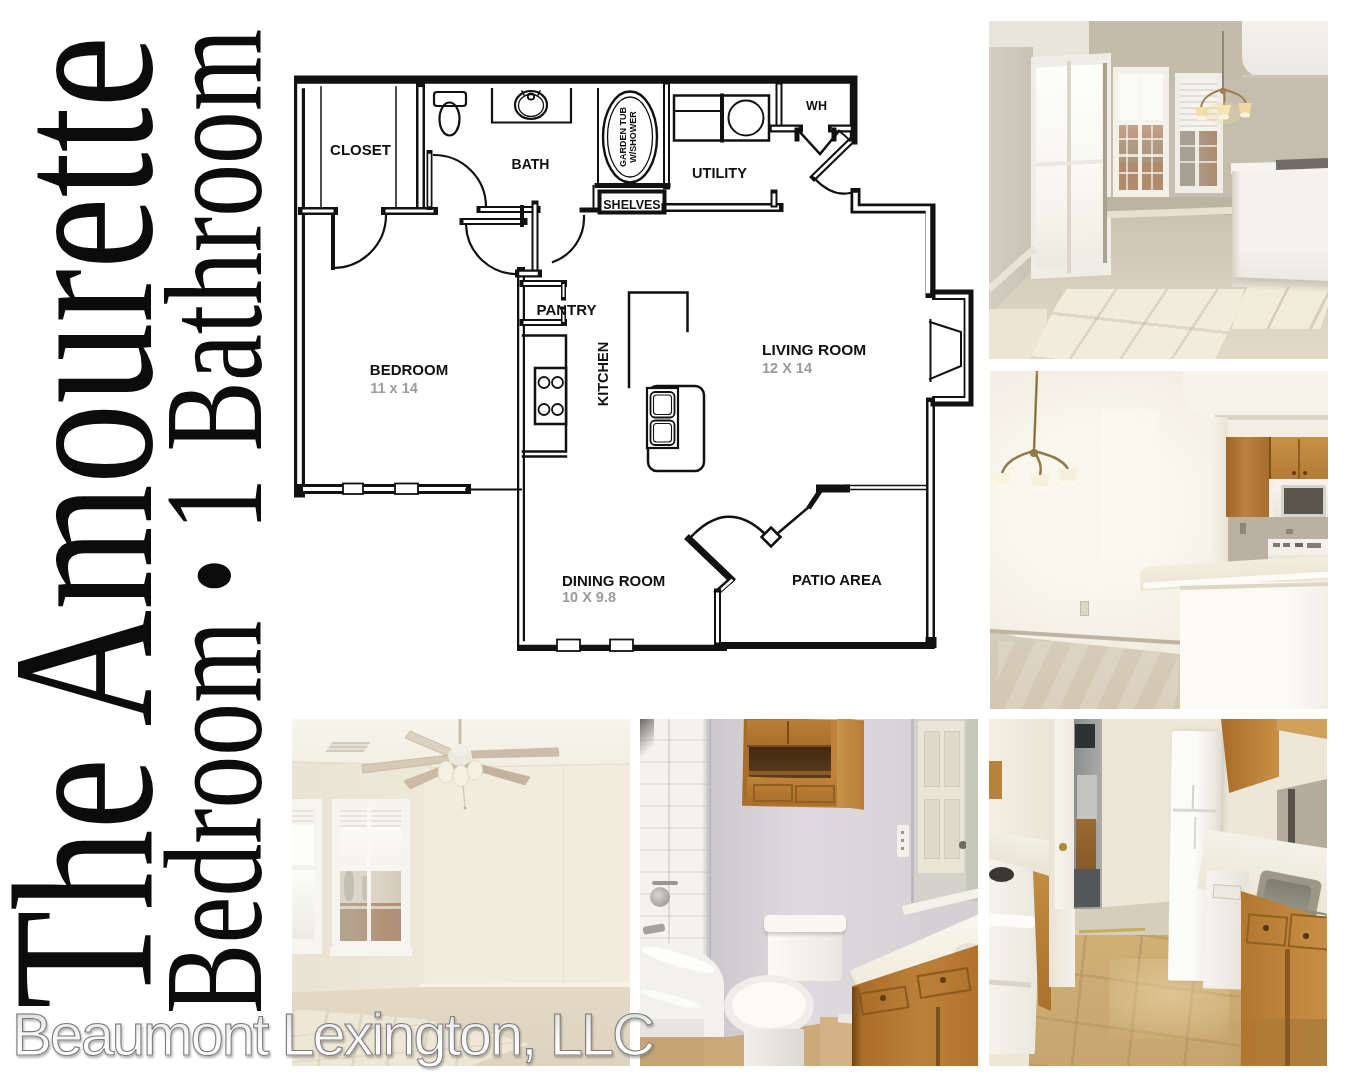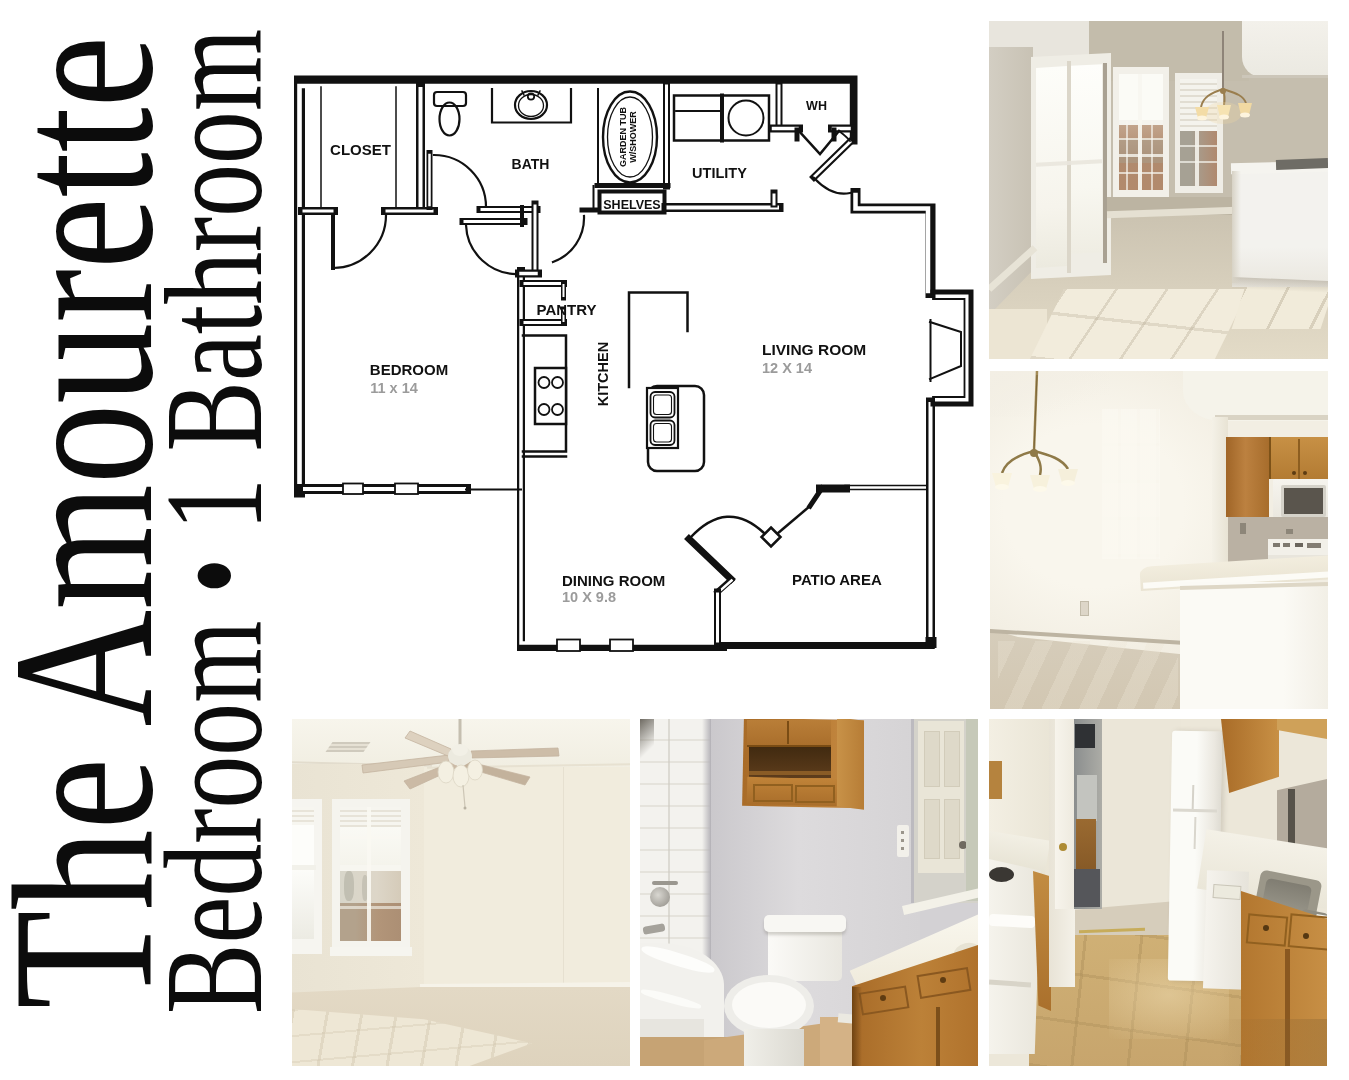--- a/index.html
+++ b/index.html
@@ -545,14 +545,15 @@
     <div class="abs" style="left:252px;top:172px;width:86px;height:175px;background:linear-gradient(90deg,#b3772f,#c78f45);clip-path:polygon(0 0,100% 16%,100% 100%,0 100%);"></div>
     <div class="abs" style="left:258px;top:196px;width:36px;height:26px;border:2px solid #91601f;transform:rotate(5deg);"></div>
     <div class="abs" style="left:300px;top:196px;width:38px;height:30px;border:2px solid #91601f;transform:rotate(5deg);"></div>
     <div class="abs" style="left:274px;top:206px;width:6px;height:6px;background:#553812;border-radius:50%;"></div>
     <div class="abs" style="left:314px;top:214px;width:6px;height:6px;background:#553812;border-radius:50%;"></div>
     <div class="abs" style="left:296px;top:230px;width:5px;height:117px;background:#8a5820;"></div>
 
     <div class="abs" style="left:230px;top:300px;width:108px;height:47px;background:linear-gradient(90deg,rgba(130,96,48,0),rgba(130,96,48,.35));"></div>
   </div>
 
+  <div class="abs" id="beaumont" style="left:12px;top:1000px;font-size:60px;font-weight:400;letter-spacing:-2.3px;background:linear-gradient(180deg,#bdbdbd 0%,#e9e9e9 28%,#fff 70%);-webkit-background-clip:text;background-clip:text;color:transparent;-webkit-text-stroke:1.1px #7b7b79;filter:drop-shadow(1.5px 2.5px 1px rgba(90,90,90,.45));">Beaumont Lexington, LLC</div>
 
 </div>
 
 </body></html>

